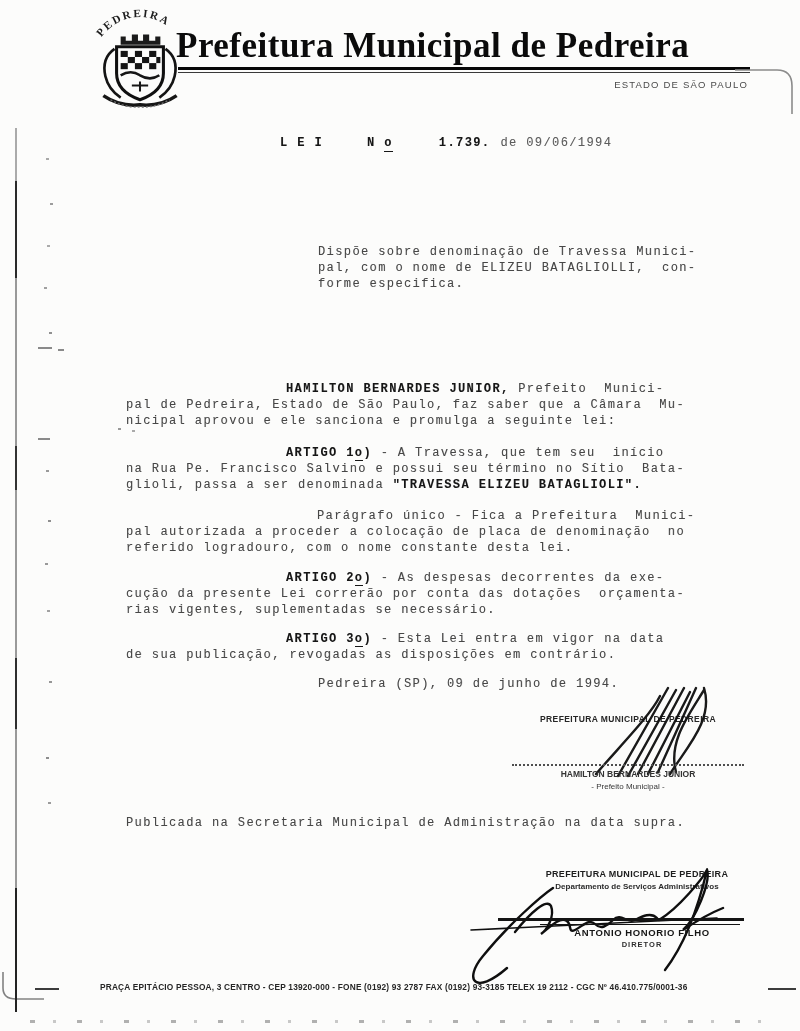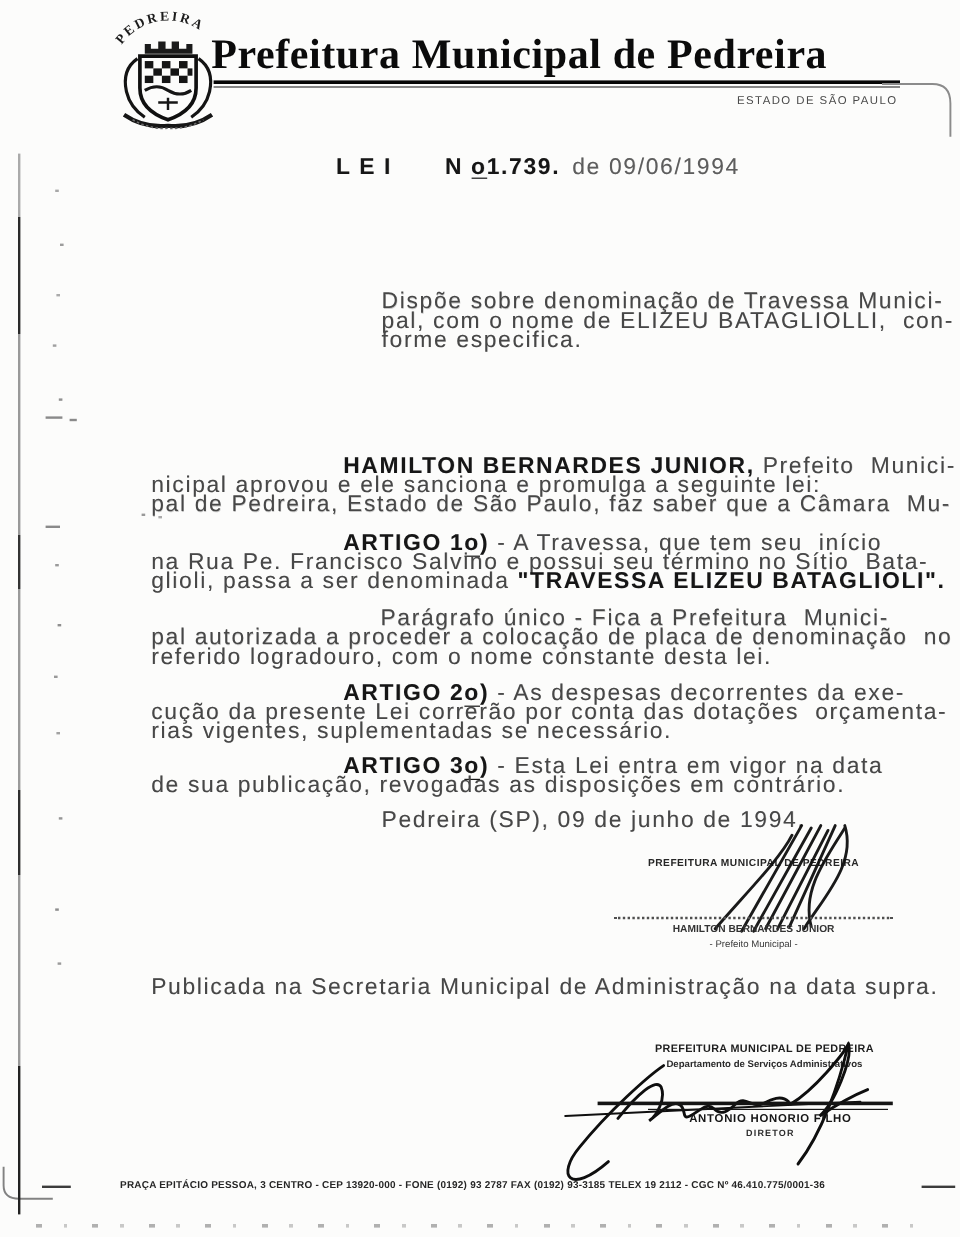--- a/index.html
+++ b/index.html
@@ -7,28 +7,28 @@
         font-family:"Liberation Sans",sans-serif;}
   
   .crest{position:absolute;left:84px;top:6px;width:112px;height:104px;}
   .title{position:absolute;left:176px;top:26px;width:600px;font-family:"Liberation Serif",serif;
          font-weight:700;font-size:35px;color:#0b0b0b;letter-spacing:.5px;white-space:nowrap;}
   .rule1{position:absolute;left:178px;top:67px;width:572px;height:3px;background:#070707;}
   .rule2{position:absolute;left:178px;top:72px;width:572px;height:1px;background:#3a3a3a;}
   .subtitle{position:absolute;left:180px;top:79px;width:568px;text-align:right;font-size:9.5px;
             color:#4a4a4a;letter-spacing:1.2px;}
   
-  .mline{white-space:pre;font-family:Liberation Sans, sans-serif;font-size:19px;line-height:16px;
+  .mline{white-space:pre;font-family:Liberation Mono, monospace;font-size:12px;line-height:16px;
          letter-spacing:1.4px;color:#474747;text-shadow:.3px .3px 0 rgba(70,70,70,.28);}
   .para{position:absolute;left:126px;}
   .lead{font-weight:700;color:#161616;}
   .ord{border-bottom:1.6px solid currentColor;}
   .leiline{position:absolute;left:280px;top:132px;}
   .leiline .mline{display:inline-block;}
-  .gap1{margin-left:44px;} .gap2{} .gap3{margin-left:10px;text-align:right;}
+  .gap1{margin-left:44px;} .gap2{margin-left:46px;} .gap3{margin-left:10px;text-align:right;}
   .faded{color:#5d5d5d;font-weight:400;}
   
   .stamp-text{position:absolute;text-align:center;font-weight:700;color:#262626;}
   .dotline{position:absolute;border-top:2px dotted #4f4f4f;}
   .inkline{position:absolute;background:#141414;}
   .sigsvg{position:absolute;}
   
   .footer-text{position:absolute;left:64px;top:982px;width:700px;font-size:8.3px;font-weight:700;
                color:#262626;letter-spacing:.2px;white-space:nowrap;margin-left:36px;}
   .hdash{position:absolute;height:2px;background:#3c3c3c;}
@@ -102,22 +102,22 @@
   </div>
 
   <div class="para" style="left:318px;top:244px">
     <div class="mline">Dispõe sobre denominação de Travessa Munici-</div>
     <div class="mline">pal, com o nome de ELIZEU BATAGLIOLLI,  con-</div>
     <div class="mline">forme especifica.</div>
   </div>
 
   <div class="para" style="top:381px">
     <div class="mline" style="padding-left:160px"><span class="lead">HAMILTON BERNARDES JUNIOR,</span><span> Prefeito  Munici-</span></div>
+    <div class="mline">pal de Pedreira, Estado de São Paulo, faz saber que a Câmara  Mu-</div>
     <div class="mline">nicipal aprovou e ele sanciona e promulga a seguinte lei:</div>
-    <div class="mline">pal de Pedreira, Estado de São Paulo, faz saber que a Câmara  Mu-</div>
   </div>
 
   <div class="para" style="top:445px">
     <div class="mline" style="padding-left:160px"><span class="lead"><span>ARTIGO 1</span><span class="ord">o</span><span>)</span></span><span> - A Travessa, que tem seu  início</span></div>
     <div class="mline">na Rua Pe. Francisco Salvino e possui seu término no Sítio  Bata-</div>
     <div class="mline"><span>glioli, passa a ser denominada </span><span class="lead">"TRAVESSA ELIZEU BATAGLIOLI".</span></div>
   </div>
 
   <div class="para" style="top:508px">
     <div class="mline" style="padding-left:191px">Parágrafo único - Fica a Prefeitura  Munici-</div>

